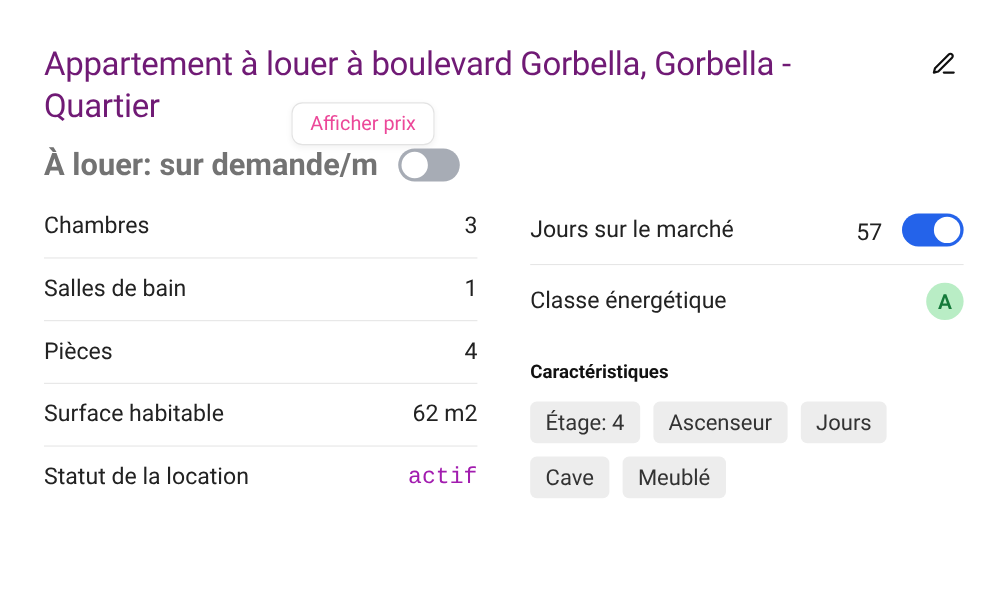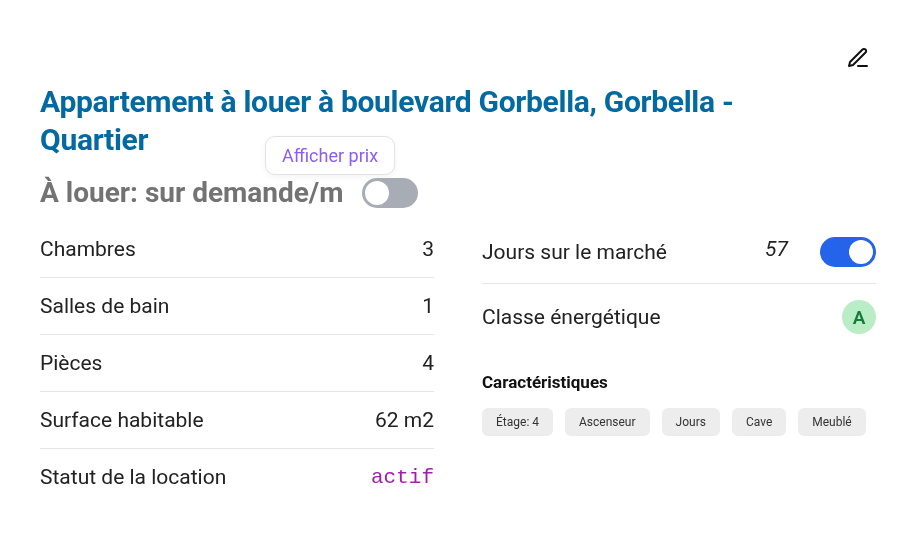--- a/index.html
+++ b/index.html
@@ -17,26 +17,25 @@
 }
 .title-row {
   display: flex;
   align-items: flex-start;
   justify-content: space-between;
   gap: 20px;
   margin-bottom: 18px;
 }
 .title {
   font-size: 30px;
-  font-weight: 700;
+  font-weight: 400;
   line-height: 1.25;
-  color: #0369a1;
+  color: #701a75;
   letter-spacing: -0.3px;
   max-width: 780px;
-  margin-top: 43px;
 }
 .edit-btn {
   flex-shrink: 0;
   width: 36px;
   height: 36px;
   display: flex;
   align-items: center;
   justify-content: center;
   cursor: pointer;
 }
@@ -56,21 +55,21 @@
 }
 .tooltip {
   position: absolute;
   left: 225px;
   top: -40px;
   background: #fff;
   border: 1px solid #e3e3e3;
   border-radius: 10px;
   padding: 8px 16px;
   font-size: 18px;
-  color: #8b5cf6;
+  color: #ec4899;
   box-shadow: 0 2px 6px rgba(0,0,0,0.05);
   white-space: nowrap;
 }
 .toggle {
   position: relative;
   width: 56px;
   height: 30px;
   border-radius: 999px;
   cursor: pointer;
   flex-shrink: 0;
@@ -105,23 +104,22 @@
   font-size: 21px;
 }
 .row:first-child { padding-top: 0; }
 .row .label { color: #222; font-weight: 400; }
 .row .value { color: #222; font-weight: 400; }
 .row .value.link { color: #a21caf; font-family: Liberation Mono, monospace; }
 .row.no-border { border-bottom: none; }
 
 .row .value-wrap {
   display: flex;
-  align-items: flex-start;
-  gap: 32px;
-  font-style: italic;
+  align-items: flex-end;
+  gap: 18px;
 }
 .energy-badge {
   width: 34px;
   height: 34px;
   border-radius: 50%;
   background: #b9edc5;
   color: #157a3a;
   font-weight: 600;
   font-size: 19px;
   display: flex;
@@ -136,21 +134,21 @@
 .tags {
   display: flex;
   flex-wrap: wrap;
   gap: 12px;
 }
 .tag {
   background: #ededed;
   color: #333;
   border-radius: 6px;
   padding: 7px 14px;
-  font-size: 12px;
+  font-size: 20px;
 }
 </style>
 </head>
 <body>
 
 <div class="card">
   <div class="title-row">
     <h1 class="title">Appartement à louer à boulevard Gorbella, Gorbella - Quartier</h1>
     <div class="edit-btn">
       <svg viewBox="0 0 24 24" fill="none" stroke-width="2" stroke-linecap="round" stroke-linejoin="round">

